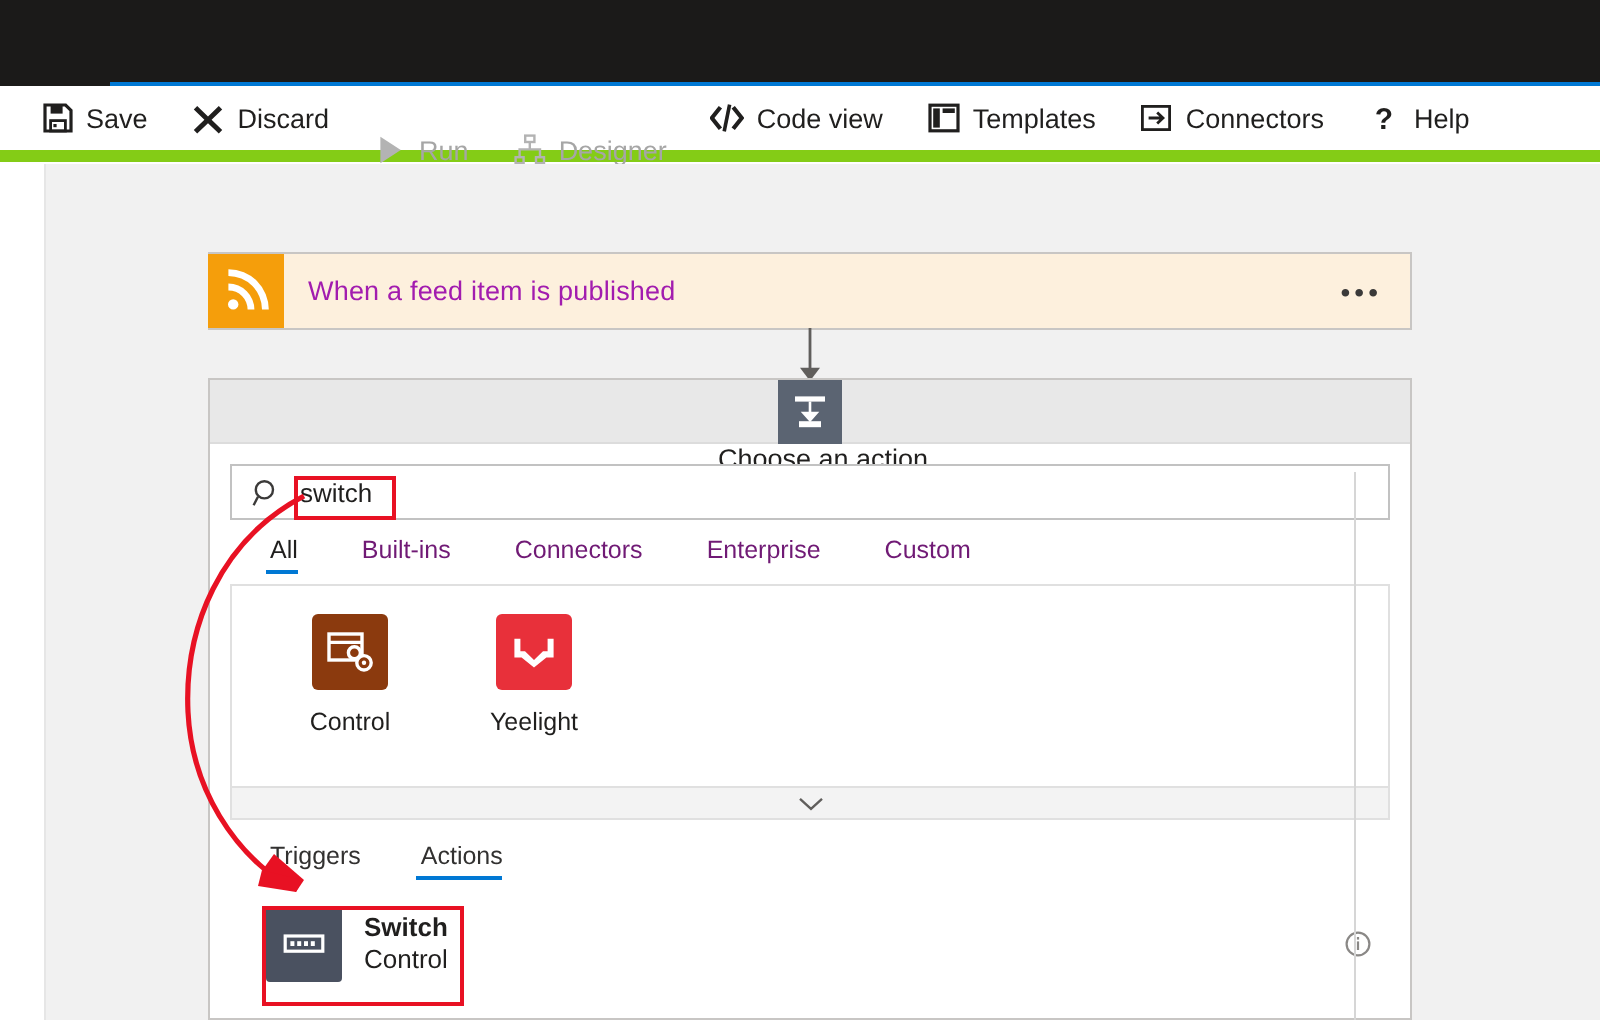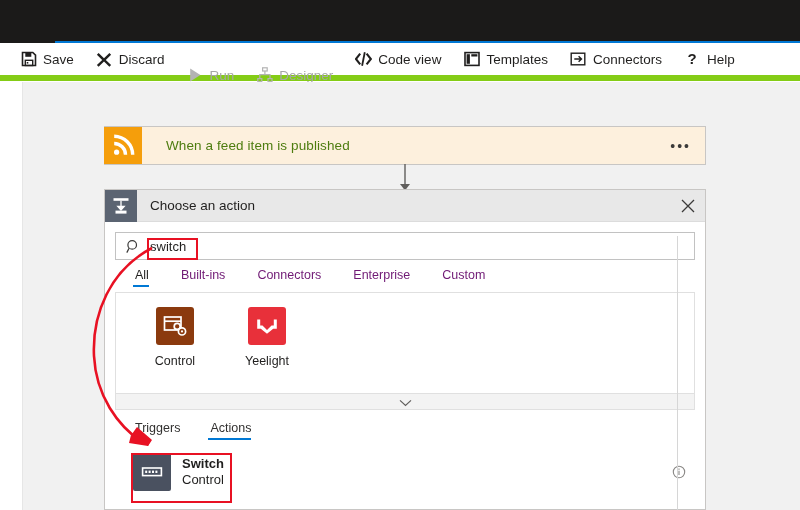--- a/index.html
+++ b/index.html
@@ -59,22 +59,22 @@
     border: 1px solid #c8c6c4;
     display: flex; align-items: center;
   }
   .trigger-ico {
     width: 38px; height: 37px; flex: 0 0 38px;
     background: #f59e0b;
     display: flex; align-items: center; justify-content: center;
     margin-left: -1px;
   }
   .trigger-title {
-    flex: 1 1 auto; font-size: 13.5px; color: #4d7c0f;
-    padding-left: 24px; letter-spacing: .1px;
+    flex: 1 1 auto; font-size: 13.5px; color: #a21caf;
+    padding-left: 12px; letter-spacing: .1px;
   }
   .trigger-dots {
     flex: 0 0 auto; padding-right: 14px; color: #3b3a39;
     letter-spacing: 2px; font-size: 14px; line-height: 8px; cursor: pointer;
   }
 
   
   .flow-arrow {
     position: absolute; left: 392px; top: 164px; width: 26px; height: 28px;
   }
@@ -82,20 +82,21 @@
   
   .panel {
     position: absolute; left: 104px; top: 189px; width: 602px; height: 321px;
     background: #ffffff;
     border: 1px solid #c8c6c4;
   }
   .panel-header {
     position: relative; height: 32px; background: #e8e8e8;
     display: flex; align-items: center;
     border-bottom: 1px solid #dcdcdc;
+    flex-direction: column;
   }
   .panel-header-ico {
     width: 32px; height: 32px; flex: 0 0 32px;
     background: #5b6472;
     display: flex; align-items: center; justify-content: center;
   }
   .panel-header-title {
     flex: 1 1 auto; padding-left: 13px; font-size: 13.5px; color: #201f1e;
   }
   .panel-close {

